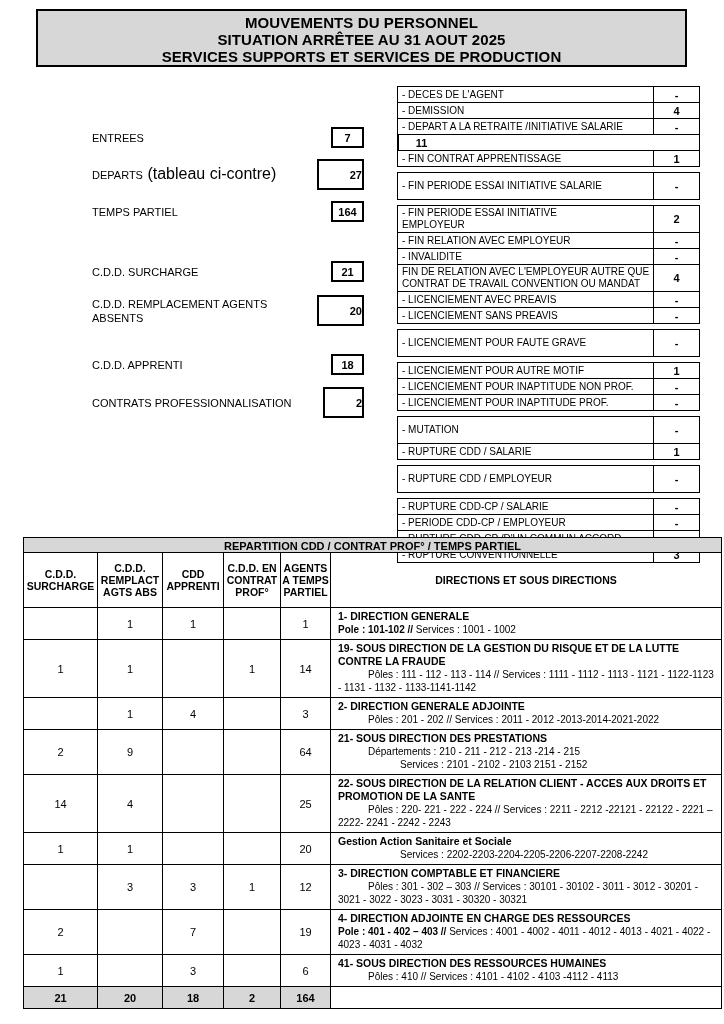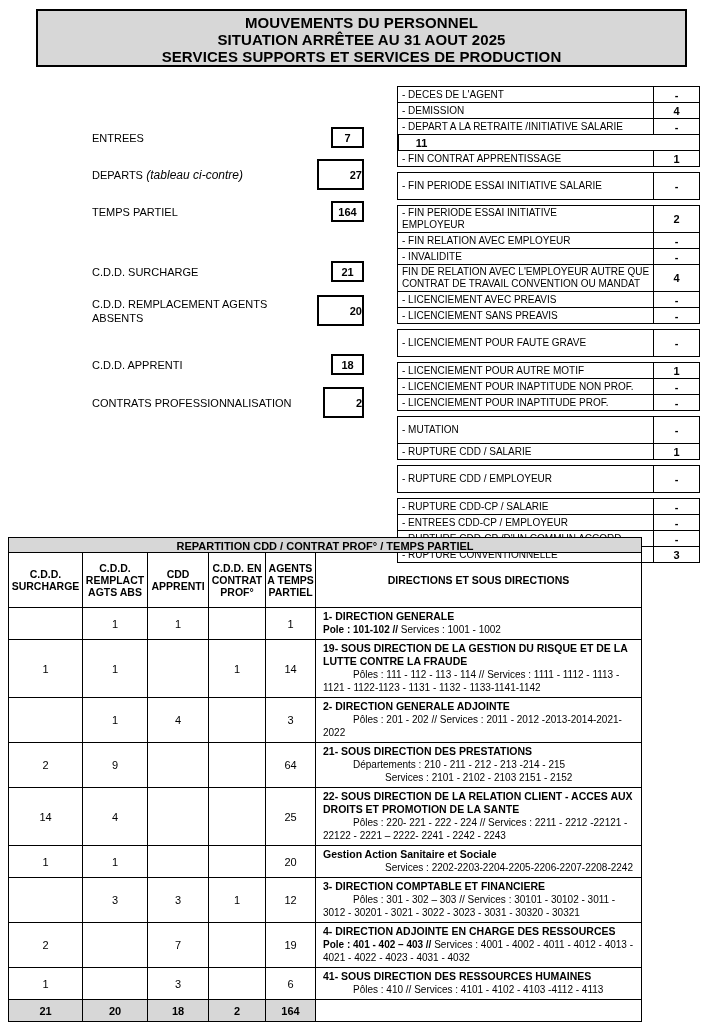--- a/index.html
+++ b/index.html
@@ -9,21 +9,21 @@
   
   .header-box{position:absolute;left:36px;top:9px;width:651px;height:58px;background:#d7d7d7;
               border:2px solid #000;box-sizing:border-box;text-align:center;font-weight:bold;
               font-size:15px;padding-top:3px;}
   .hline{line-height:17px;letter-spacing:.1px;}
 
   
   .summary{position:absolute;left:92px;top:127px;width:272px;}
   .sum-item{display:flex;justify-content:space-between;align-items:center;}
   .sum-label{width:218px;font-size:11px;line-height:14px;}
-  .sum-note{font-style:italic;font-size:12px;}
+  .sum-note{font-size:16px;}
   .sum-box{border:2px solid #000;box-sizing:border-box;min-width:33px;height:21px;
            display:flex;align-items:center;justify-content:center;font-weight:bold;font-size:11px;}
   .sum-box.box-tall{height:31px;padding-left:31px;}
   .sum-item:nth-child(1){margin-bottom:11px;}
   .sum-item:nth-child(2){margin-bottom:11px;}
   .sum-item:nth-child(3){margin-bottom:39px;gap:8px;}
   .sum-item:nth-child(4){margin-bottom:13px;}
   .sum-item:nth-child(5){margin-bottom:28px;}
   .sum-item:nth-child(6){margin-bottom:12px;}
 
@@ -32,21 +32,21 @@
   .dep-group{border:1px solid #000;margin-bottom:5px;box-sizing:border-box;}
   .dep-row{display:flex;align-items:stretch;min-height:15px;border-top:1px solid #000;}
   .dep-row:first-child{border-top:none;gap:44px;}
   .dep-row.tall{min-height:26px;}
   .dep-label{flex:1;font-size:10px;line-height:12px;padding:1px 2px 1px 4px;
              display:flex;align-items:center;}
   .dep-value{width:45px;border-left:1px solid #000;display:flex;align-items:center;
              justify-content:center;font-weight:bold;font-size:11px;flex:none;}
 
   
-  .repartition{position:absolute;left:8px;top:537px;width:634px;}
+  .repartition{position:absolute;left:23px;top:537px;width:699px;}
   .rep-title{border:1px solid #000;background:#d7d7d7;text-align:center;font-weight:bold;
              font-size:11px;height:16px;line-height:16px;box-sizing:border-box;}
   table.rep{border-collapse:collapse;width:100%;table-layout:fixed;margin-top:-1px;}
   table.rep th,table.rep td{border:1px solid #000;}
   table.rep th{font-size:10.5px;font-weight:bold;text-align:center;vertical-align:middle;
                height:54px;line-height:12px;padding:0 1px;}
   td.num{text-align:center;vertical-align:middle;font-size:11px;padding:0;}
   td.dir{vertical-align:top;padding:2px 4px 3px 7px;font-size:10px;margin-left:44px;}
   .dir-title{font-weight:bold;font-size:10.5px;line-height:13px;}
   .dir-line{line-height:13px;}
@@ -188,21 +188,21 @@
           <div class="dep-label">- RUPTURE CDD / EMPLOYEUR</div>
           <div class="dep-value">-</div>
         </div>
       </div>
       <div class="dep-group">
         <div class="dep-row">
           <div class="dep-label">- RUPTURE CDD-CP / SALARIE</div>
           <div class="dep-value">-</div>
         </div>
         <div class="dep-row">
-          <div class="dep-label">- ENTREES CDD-CP / EMPLOYEUR</div>
+          <div class="dep-label">- PERIODE CDD-CP / EMPLOYEUR</div>
           <div class="dep-value">-</div>
         </div>
         <div class="dep-row">
           <div class="dep-label">- RUPTURE CDD-CP /D'UN COMMUN ACCORD</div>
           <div class="dep-value">-</div>
         </div>
         <div class="dep-row">
           <div class="dep-label">- RUPTURE CONVENTIONNELLE</div>
           <div class="dep-value">3</div>
         </div>

